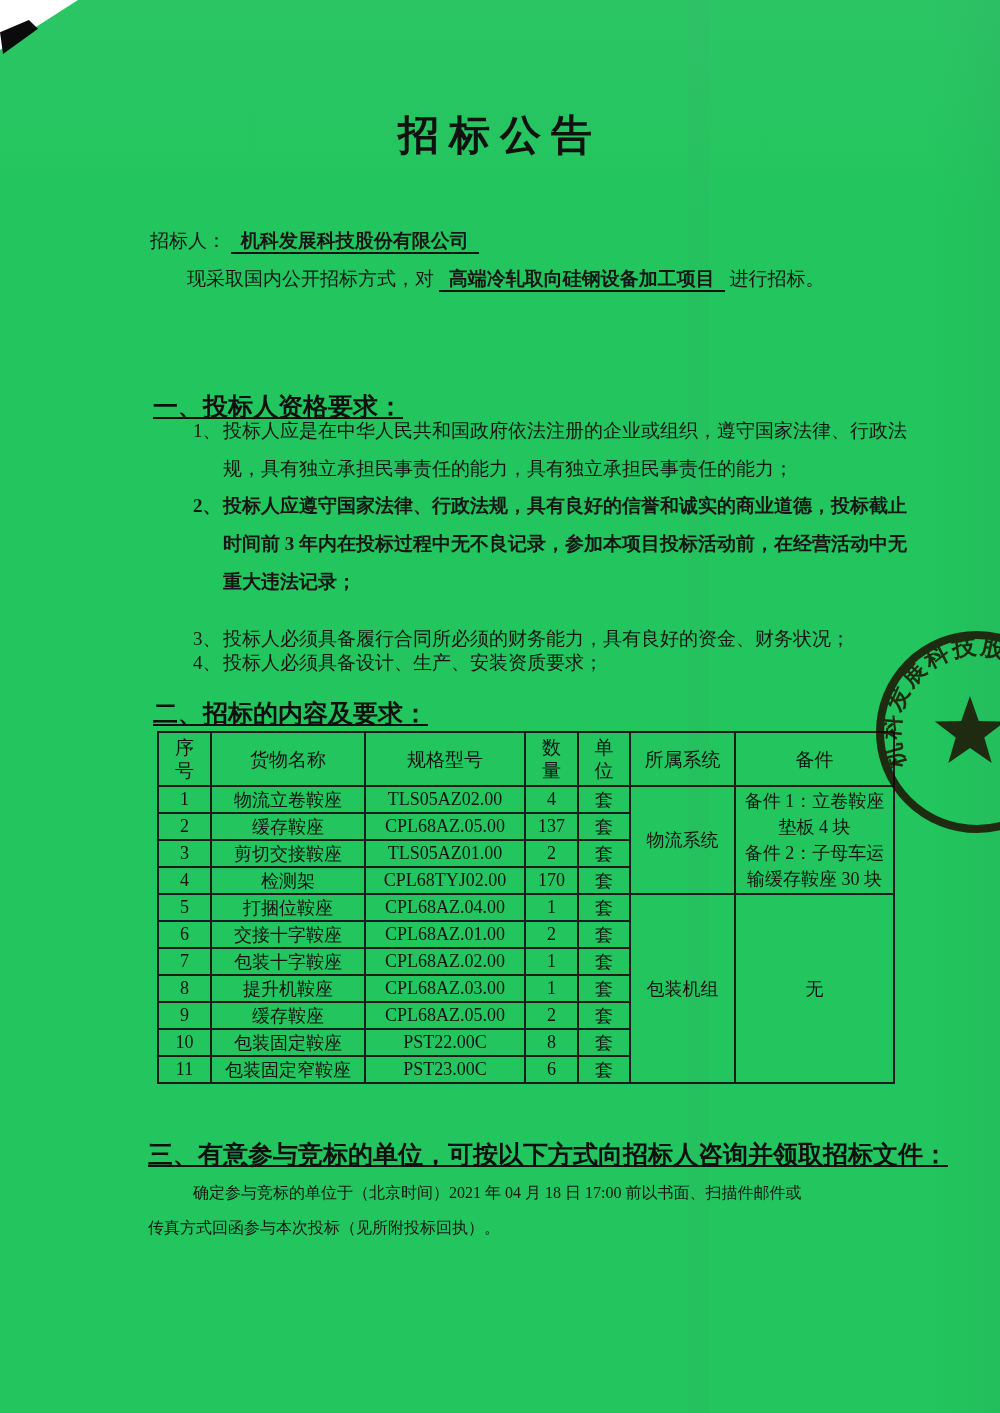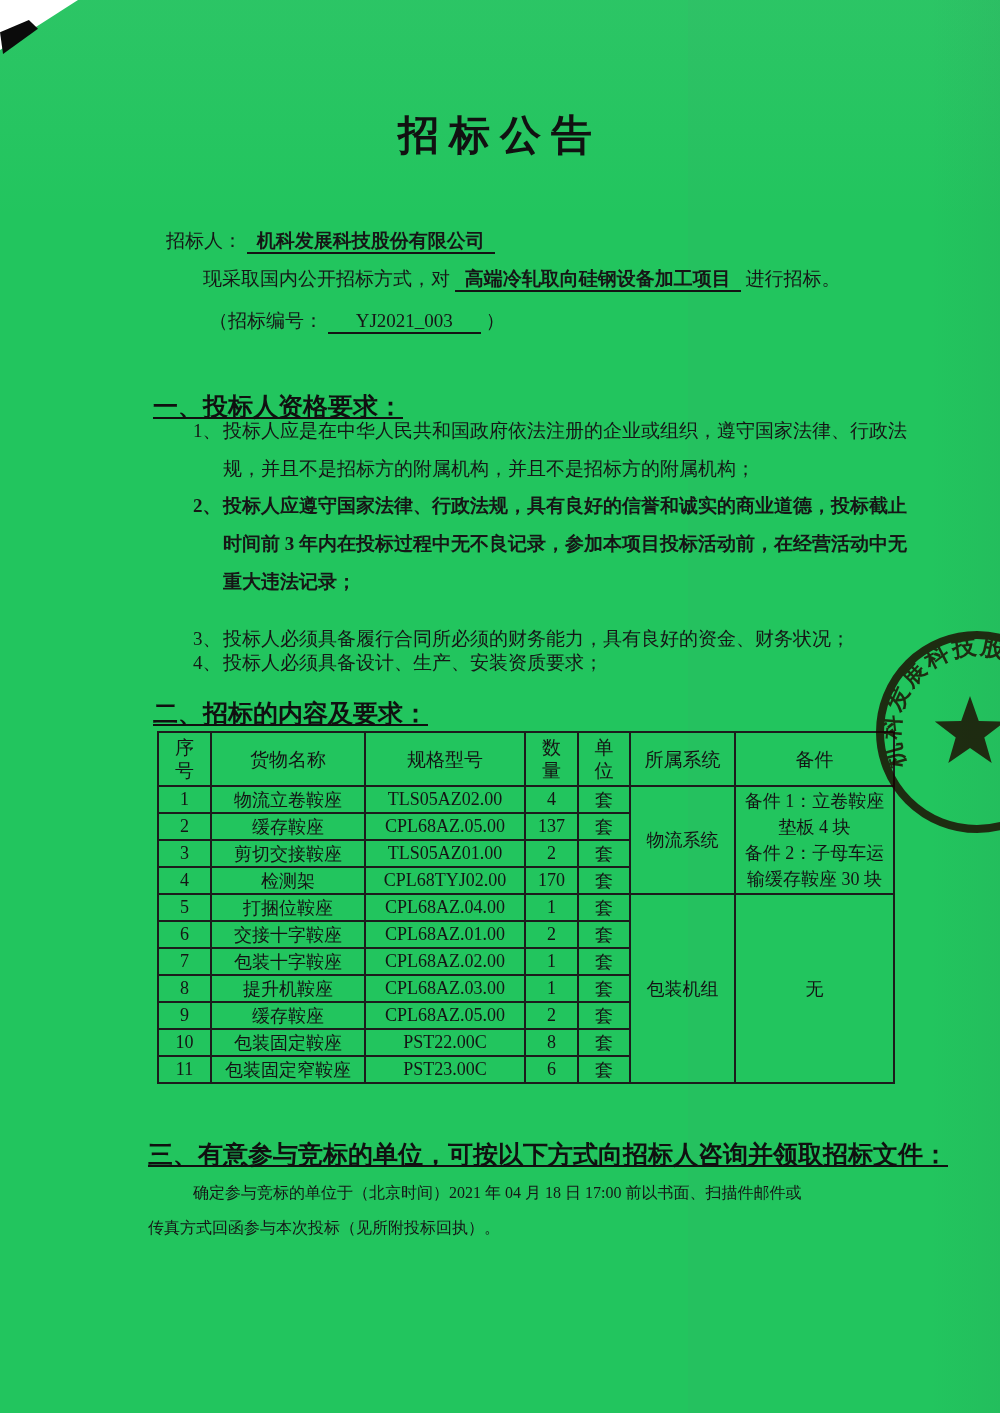--- a/index.html
+++ b/index.html
@@ -24,21 +24,21 @@
     clip-path:polygon(0 0,100% 0,0 100%);}
   .corner-fold{position:absolute;left:0;top:20px;width:38px;height:34px;background:#0b0b0b;
     clip-path:polygon(0 36%,76% 0,100% 26%,8% 100%);}
 
   .abs{position:absolute;}
   .doc-title{
     left:0;width:1000px;top:108px;text-align:center;
     font-family:"Liberation Sans","DejaVu Sans",sans-serif;
     font-size:41px;font-weight:700;letter-spacing:10px;color:#111;
   }
-  .bodytext{font-size:19px;line-height:1.35;margin-left:16px;}
+  .bodytext{font-size:19px;line-height:1.35;}
   .u-bold{
     font-family:"Liberation Sans","DejaVu Sans",sans-serif;
     font-weight:700;border-bottom:2px solid #141414;padding:0 10px 1px 10px;
   }
   .u-plain{border-bottom:2px solid #141414;padding:0 28px 1px 28px;}
   .sec-heading{
     font-family:"Liberation Sans","DejaVu Sans",sans-serif;
     font-size:25px;font-weight:700;color:#101010;text-decoration:underline;
   }
   .item{left:193px;width:718px;font-size:19px;line-height:38px;padding-left:30px;}
@@ -80,31 +80,26 @@
     <span>招标人：</span>
     <span class="u-bold">机科发展科技股份有限公司</span>
   </div>
 
   <div class="abs bodytext" style="left:187px;top:266px;">
     <span>现采取国内公开招标方式，对</span>
     <span class="u-bold">高端冷轧取向硅钢设备加工项目</span>
     <span>进行招标。</span>
   </div>
 
-  <div class="abs bodytext" style="left:193px;top:308px;">
-    <span>（招标编号：</span>
-    <span class="u-plain">YJ2021_003</span>
-    <span>）</span>
-  </div>
 
   <div class="abs sec-heading" style="left:153px;top:390px;">一、投标人资格要求：</div>
 
   <div class="abs item" style="top:412px;">
     <span class="num">1、</span><span class="txt">投标人应是在中华人民共和国政府依法注册的企业或组织，遵守国家法律、行政法
-规，并且不是招标方的附属机构，并且不是招标方的附属机构；</span>
+规，具有独立承担民事责任的能力，具有独立承担民事责任的能力；</span>
   </div>
   <div class="abs item" style="top:487px;font-weight:bold;">
     <span class="num">2、</span><span class="txt">投标人应遵守国家法律、行政法规，具有良好的信誉和诚实的商业道德，投标截止
 时间前 3 年内在投标过程中无不良记录，参加本项目投标活动前，在经营活动中无
 重大违法记录；</span>
   </div>
   <div class="abs item" style="top:608px;margin-top:12px;">
     <span class="num">3、</span><span class="txt">投标人必须具备履行合同所必须的财务能力，具有良好的资金、财务状况；</span>
   </div>
   <div class="abs item" style="top:644px;">

